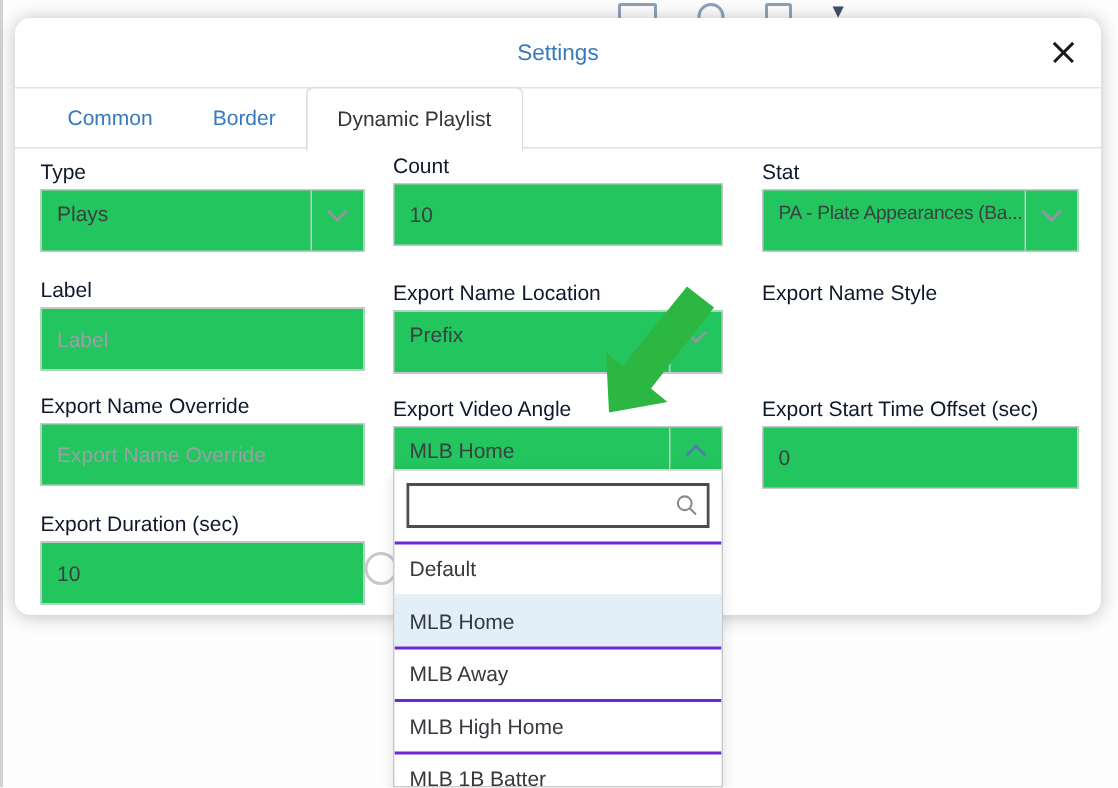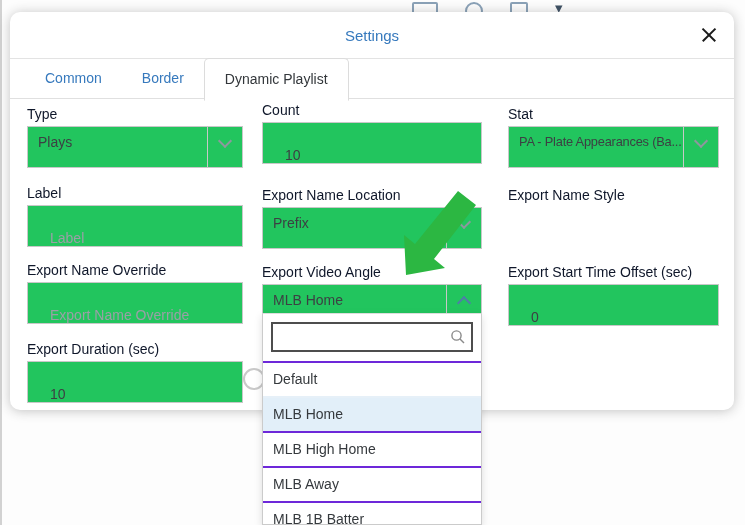--- a/index.html
+++ b/index.html
@@ -39,21 +39,21 @@
   .tab.active{
     margin-top:-1px;margin-bottom:-1px;height:41px;line-height:41px;
     background:#fff;border:1px solid #dcdcdc;border-bottom:1px solid #fff;
     border-radius:5px 5px 0 0;color:#33373b;position:relative;z-index:2;
   }
 
   
   .fg{position:absolute;}
   .fg-label{display:block;font-size:14px;color:#0f172a;height:18px;line-height:16px;}
   .control{height:42px;border:1px solid #c8c8c8;background:#22c55e;box-sizing:border-box;font-size:14px;color:#3c4043;}
-  .control input{width:100%;height:100%;border:none;outline:none;padding:0 10px;margin:12px;
+  .control input{width:100%;height:100%;border:none;outline:none;padding:0 10px;margin:0;
     font-family:inherit;font-size:14px;color:#3c4043;box-sizing:border-box;background:transparent;}
   .control input::placeholder{color:#9aa0a6;opacity:1;}
   .select{position:relative;cursor:pointer;}
   .select .val{display:block;padding-left:10px;line-height:30px;width:calc(100% - 46px);
     white-space:nowrap;overflow:hidden;}
   .select .btn{position:absolute;right:0;top:0;width:34px;height:100%;border-left:1px solid #c8c8c8;}
   .chev{position:absolute;left:12px;width:8px;height:8px;
     border-right:2px solid #8f979e;border-bottom:2px solid #8f979e;}
   .chev.down{top:9px;transform:rotate(45deg);}
   .chev.up{top:13px;transform:rotate(-135deg);border-color:#4f7ea8;}
@@ -204,22 +204,22 @@
       <span class="search-icon">
         <svg width="16" height="16" viewBox="0 0 16 16">
           <circle cx="6.5" cy="6.5" r="4.6" fill="none" stroke="#8a8a8a" stroke-width="1.4"></circle>
           <line x1="10" y1="10" x2="14" y2="14" stroke="#8a8a8a" stroke-width="1.4"></line>
         </svg>
       </span>
     </div>
     <div class="options">
       <div class="opt">Default</div>
       <div class="opt selected">MLB Home</div>
+      <div class="opt">MLB Away</div>
       <div class="opt">MLB High Home</div>
-      <div class="opt">MLB Away</div>
       <div class="opt">MLB 1B Batter</div>
     </div>
   </div>
 
 </div>
 
 <svg class="arrow" width="122" height="100" viewBox="0 0 122 100">
   <polygon points="42,87 81,80 70,71 112,17 94,3 51,56 40,47" fill="#2cb742"></polygon>
 </svg>
 

